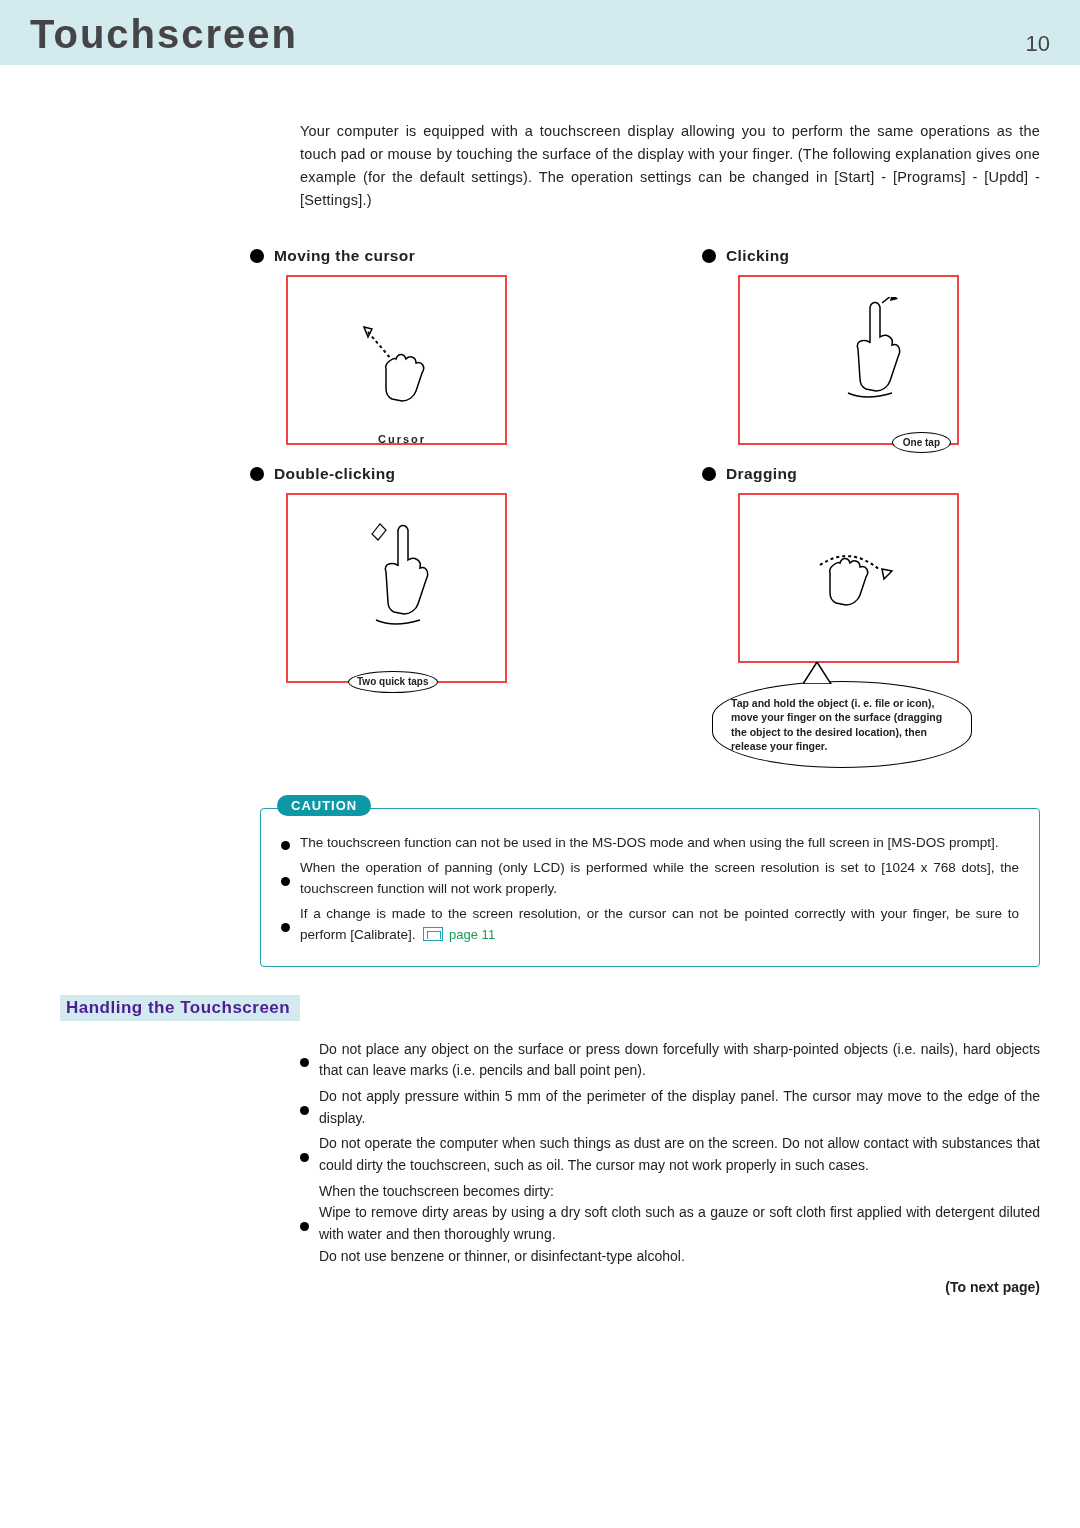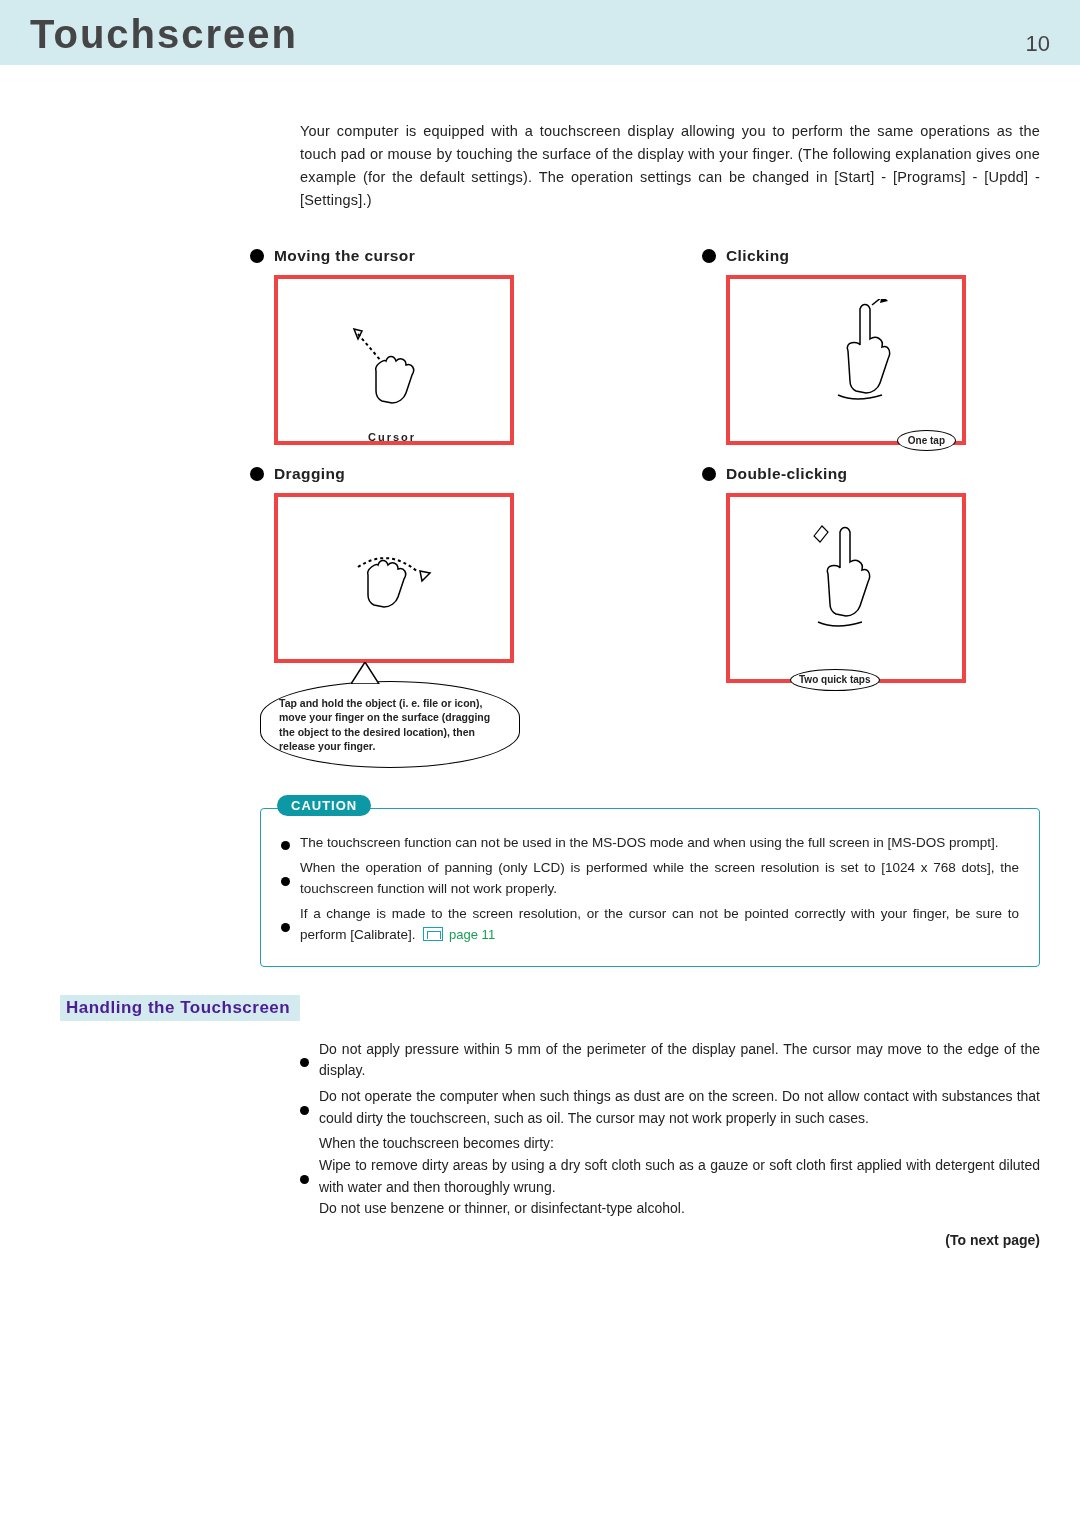--- a/index.html
+++ b/index.html
@@ -56,24 +56,24 @@
     font-size: 15.5px;
     font-weight: bold;
     letter-spacing: 0.4px;
     margin-bottom: 10px;
   }
   .dot {
     width: 14px; height: 14px; border-radius: 50%;
     background: #000; margin-right: 10px;
   }
   .diagram {
-    border: 4px solid #ef4444;
-    width: 240px; height: 170px;
+    border: 2px solid #ef4444;
+    width: 221px; height: 170px;
     position: relative;
-    margin-left: 24px;
+    margin-left: 36px;
   }
   .callout {
     position: absolute;
     font-size: 11px;
     font-weight: bold;
   }
   .cloud-small {
     position: absolute;
     border: 1px solid #000;
     border-radius: 50%;
@@ -213,53 +213,53 @@
           <span class="cloud-small" style="right:6px;bottom:-10px">One tap</span>
         </div>
       </div>
     </div>
 
     <div class="row" style="align-items:flex-start">
 
       <div class="cell">
         <div class="cell-head">
           <span class="dot"></span>
+          <span>Double-clicking</span>
+        </div>
+        <div class="diagram" style="height:190px">
+          <svg class="hand" style="left:80px;top:25px" width="130" height="150">
+            <path d="M30 10 c2 -6 8 -6 10 0 l0 30 c6 -4 14 0 12 8 c6 -2 10 4 6 12 l-8 24 c-2 6 -8 10 -14 10 l-10 -2 c-4 -2 -6 -6 -6 -10 l-2 -30 c-4 -10 10 -10 12 -6 z" stroke="#000" stroke-width="1.5" fill="#fff"></path>
+            <path d="M4 14 l8 -10 l6 6 l-8 10 z" stroke="#000" stroke-width="1.2" fill="none"></path>
+            <path d="M8 100 q18 8 44 0" stroke="#000" stroke-width="1.5" fill="none"></path>
+          </svg>
+          <div class="cloud-small" style="left:60px;bottom:-12px;line-height:1.2;padding:4px 8px">
+            <span>Two quick taps</span>
+          </div>
+        </div>
+      </div>
+
+      <div class="cell">
+        <div class="cell-head">
+          <span class="dot"></span>
           <span>Dragging</span>
         </div>
         <div class="diagram">
           <svg class="hand" style="left:70px;top:40px" width="150" height="130">
             <path d="M10 30 q30 -20 60 5" stroke="#000" stroke-width="2" stroke-dasharray="3,3" fill="none"></path>
             <path d="M30 28 c2 -6 8 -6 10 0 c4 -4 10 -2 10 4 c6 -2 10 4 6 10 l-6 18 c-2 6 -8 10 -14 10 l-10 -2 c-4 -2 -6 -6 -6 -10 l0 -20 c-2 -6 8 -12 10 -10 z" stroke="#000" stroke-width="1.5" fill="#fff"></path>
             <polygon points="72,34 82,36 74,44" fill="none" stroke="#000" stroke-width="1.5"></polygon>
           </svg>
         </div>
         <div class="cloud-big" style="width:260px;margin-top:18px;margin-left:10px;position:relative">
           <svg style="position:absolute;left:90px;top:-20px" width="30" height="22">
             <polygon points="0,22 14,0 28,22" fill="#fff" stroke="#000" stroke-width="1.5"></polygon>
           </svg>
           <span>Tap and hold the object (i. e. file or icon), move your finger on the surface (dragging the object to the desired location), then release your finger.</span>
         </div>
       </div>
-
-      <div class="cell">
-        <div class="cell-head">
-          <span class="dot"></span>
-          <span>Double-clicking</span>
-        </div>
-        <div class="diagram" style="height:190px">
-          <svg class="hand" style="left:80px;top:25px" width="130" height="150">
-            <path d="M30 10 c2 -6 8 -6 10 0 l0 30 c6 -4 14 0 12 8 c6 -2 10 4 6 12 l-8 24 c-2 6 -8 10 -14 10 l-10 -2 c-4 -2 -6 -6 -6 -10 l-2 -30 c-4 -10 10 -10 12 -6 z" stroke="#000" stroke-width="1.5" fill="#fff"></path>
-            <path d="M4 14 l8 -10 l6 6 l-8 10 z" stroke="#000" stroke-width="1.2" fill="none"></path>
-            <path d="M8 100 q18 8 44 0" stroke="#000" stroke-width="1.5" fill="none"></path>
-          </svg>
-          <div class="cloud-small" style="left:60px;bottom:-12px;line-height:1.2;padding:4px 8px">
-            <span>Two quick taps</span>
-          </div>
-        </div>
-      </div>
     </div>
   </div>
 
   
   <div class="caution-box">
     <div class="caution-tag">CAUTION</div>
     <div class="bullet">
       <span class="b-dot"></span>
       <span>The touchscreen function can not be used in the MS-DOS mode and when using the full screen in [MS-DOS prompt].</span>
     </div>
@@ -277,20 +277,24 @@
     </div>
   </div>
 
   
   <div class="subtitle">Handling the Touchscreen</div>
 
   
   <div class="handling">
     <div class="bullet">
       <span class="b-dot"></span>
+      <span>Do not place any object on the surface or press down forcefully with sharp-pointed objects (i.e. nails), hard objects that can leave marks (i.e. pencils and ball point pen).</span>
+    </div>
+    <div class="bullet">
+      <span class="b-dot"></span>
       <span>Do not apply pressure within 5 mm of the perimeter of the display panel.  The cursor may move to the edge of the display.</span>
     </div>
     <div class="bullet">
       <span class="b-dot"></span>
       <span>Do not operate the computer when such things as dust are on the screen.  Do not allow contact with substances that could dirty the touchscreen, such as oil.  The cursor may not work properly in such cases.</span>
     </div>
     <div class="bullet">
       <span class="b-dot"></span>
       <span style="white-space:pre-line">When the touchscreen becomes dirty:
 Wipe to remove dirty areas by using a dry soft cloth such as a gauze or soft cloth first applied with detergent diluted with water and then thoroughly wrung.

